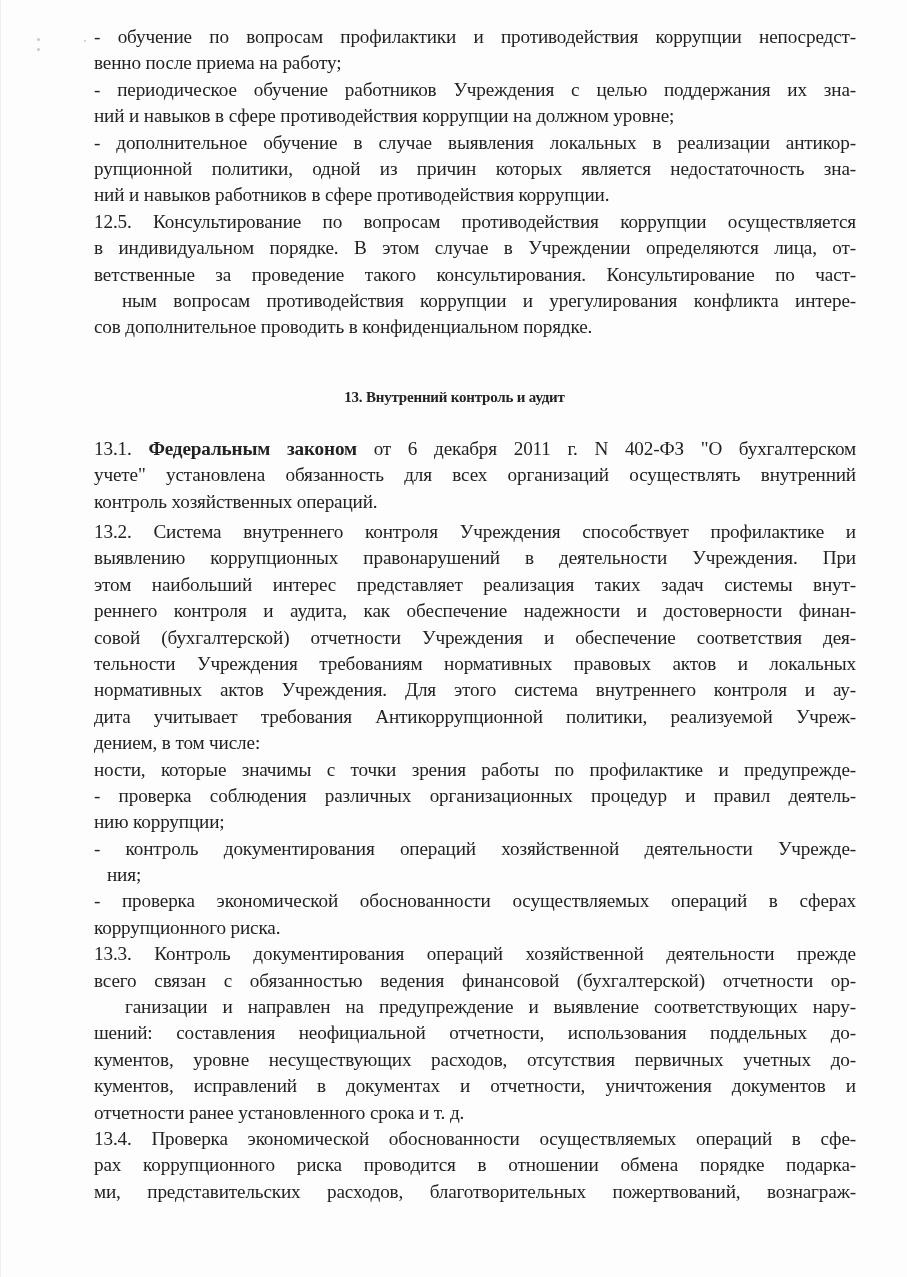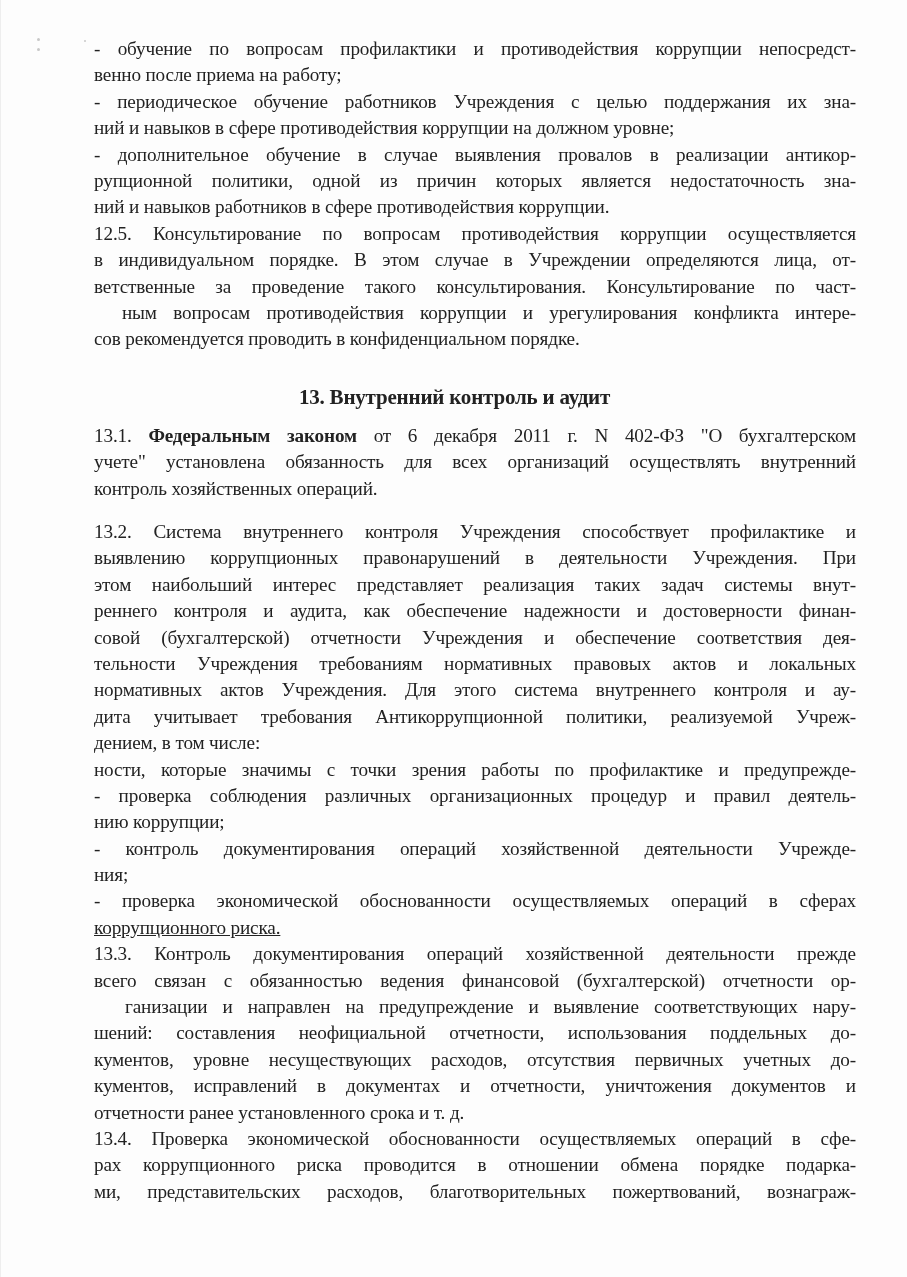--- a/index.html
+++ b/index.html
@@ -49,53 +49,53 @@
     .line.last {
       text-align-last: left;
     }
     .heading {
       position: absolute;
       left: 0;
       width: 907px;
       top: 384px;
       text-align: center;
       font-weight: bold;
-      font-size: 21px;
+      font-size: 15px;
       line-height: 26px;
       letter-spacing: -0.2px;
     }
     b { font-weight: bold; }
   </style>
 </head>
 <body>
 
 <div class="page">
 
   <span class="scan-mark" style="left:36px; top:38px;"></span>
   <span class="scan-mark" style="left:36px; top:48px;"></span>
   <span class="scan-mark" style="left:83px; top:40px; width:2px; height:2px;"></span>
 
-  <div class="text-block" style="top:36px;">
+  <div class="text-block" style="top:24px;">
     <span class="line" style="white-space: normal; overflow: hidden;">- обучение по вопросам профилактики и противодействия коррупции непосредст-</span>
     <span class="line last" style="white-space: normal; overflow: hidden;">венно после приема на работу;</span>
     <span class="line" style="white-space: normal; overflow: hidden;">- периодическое обучение работников Учреждения с целью поддержания их зна-</span>
     <span class="line last" style="white-space: normal; overflow: hidden;">ний и навыков в сфере противодействия коррупции на должном уровне;</span>
-    <span class="line" style="white-space: normal; overflow: hidden;">- дополнительное обучение в случае выявления провалов в реализации антикор-</span>
+    <span class="line" style="white-space: normal; overflow: hidden;">- дополнительное обучение в случае выявления локальных в реализации антикор-</span>
     <span class="line" style="white-space: normal; overflow: hidden;">рупционной политики, одной из причин которых является недостаточность зна-</span>
     <span class="line last" style="white-space: normal; overflow: hidden;">ний и навыков работников в сфере противодействия коррупции.</span>
     <span class="line" style="white-space: normal; overflow: hidden;">12.5. Консультирование по вопросам противодействия коррупции осуществляется</span>
     <span class="line" style="white-space: normal; overflow: hidden;">в индивидуальном порядке. В этом случае в Учреждении определяются лица, от-</span>
     <span class="line" style="white-space: normal; overflow: hidden;">ветственные за проведение такого консультирования. Консультирование по част-</span>
     <span class="line" style="white-space: normal; overflow: hidden; margin-left: 28px;">ным вопросам противодействия коррупции и урегулирования конфликта интере-</span>
-    <span class="line last" style="white-space: normal; overflow: hidden;">сов рекомендуется проводить в конфиденциальном порядке.</span>
+    <span class="line last" style="white-space: normal; overflow: hidden;">сов дополнительное проводить в конфиденциальном порядке.</span>
   </div>
 
   <div class="heading">13. Внутренний контроль и аудит</div>
 
-  <div class="text-block" style="top:423px;">
+  <div class="text-block" style="top:436px;">
     <span class="line" style="white-space: normal; overflow: hidden;">
       <span>13.1.</span>
       <b>Федеральным законом</b>
       <span>от 6 декабря 2011 г. N 402-ФЗ "О бухгалтерском</span>
     </span>
     <span class="line" style="white-space: normal; overflow: hidden;">учете" установлена обязанность для всех организаций осуществлять внутренний</span>
     <span class="line last" style="white-space: normal; overflow: hidden;">контроль хозяйственных операций.</span>
   </div>
 
   <div class="text-block" style="top:519px;">
@@ -105,23 +105,23 @@
     <span class="line" style="white-space: normal; overflow: hidden;">реннего контроля и аудита, как обеспечение надежности и достоверности финан-</span>
     <span class="line" style="white-space: normal; overflow: hidden;">совой (бухгалтерской) отчетности Учреждения и обеспечение соответствия дея-</span>
     <span class="line" style="white-space: normal; overflow: hidden;">тельности Учреждения требованиям нормативных правовых актов и локальных</span>
     <span class="line" style="white-space: normal; overflow: hidden;">нормативных актов Учреждения. Для этого система внутреннего контроля и ау-</span>
     <span class="line" style="white-space: normal; overflow: hidden;">дита учитывает требования Антикоррупционной политики, реализуемой Учреж-</span>
     <span class="line last" style="white-space: normal; overflow: hidden;">дением, в том числе:</span>
     <span class="line" style="white-space: normal; overflow: hidden;">ности, которые значимы с точки зрения работы по профилактике и предупрежде-</span>
     <span class="line" style="white-space: normal; overflow: hidden;">- проверка соблюдения различных организационных процедур и правил деятель-</span>
     <span class="line last" style="white-space: normal; overflow: hidden;">нию коррупции;</span>
     <span class="line" style="white-space: normal; overflow: hidden;">- контроль документирования операций хозяйственной деятельности Учрежде-</span>
-    <span class="line last" style="white-space: normal; overflow: hidden;">ния;</span>
+    <span class="line last" style="white-space: normal; overflow: hidden; margin-left: 13px;">ния;</span>
     <span class="line" style="white-space: normal; overflow: hidden;">- проверка экономической обоснованности осуществляемых операций в сферах</span>
-    <span class="line last" style="white-space: normal; overflow: hidden; text-decoration: underline;">коррупционного риска.</span>
+    <span class="line last" style="white-space: normal; overflow: hidden;">коррупционного риска.</span>
     <span class="line" style="white-space: normal; overflow: hidden;">13.3. Контроль документирования операций хозяйственной деятельности прежде</span>
     <span class="line" style="white-space: normal; overflow: hidden;">всего связан с обязанностью ведения финансовой (бухгалтерской) отчетности ор-</span>
     <span class="line" style="white-space: normal; overflow: hidden; margin-left: 31px;">ганизации и направлен на предупреждение и выявление соответствующих нару-</span>
     <span class="line" style="white-space: normal; overflow: hidden;">шений: составления неофициальной отчетности, использования поддельных до-</span>
     <span class="line" style="white-space: normal; overflow: hidden;">кументов, уровне несуществующих расходов, отсутствия первичных учетных до-</span>
     <span class="line" style="white-space: normal; overflow: hidden;">кументов, исправлений в документах и отчетности, уничтожения документов и</span>
     <span class="line last" style="white-space: normal; overflow: hidden;">отчетности ранее установленного срока и т. д.</span>
     <span class="line" style="white-space: normal; overflow: hidden;">13.4. Проверка экономической обоснованности осуществляемых операций в сфе-</span>
     <span class="line" style="white-space: normal; overflow: hidden;">рах коррупционного риска проводится в отношении обмена порядке подарка-</span>
     <span class="line" style="white-space: normal; overflow: hidden;">ми, представительских расходов, благотворительных пожертвований, вознаграж-</span>

